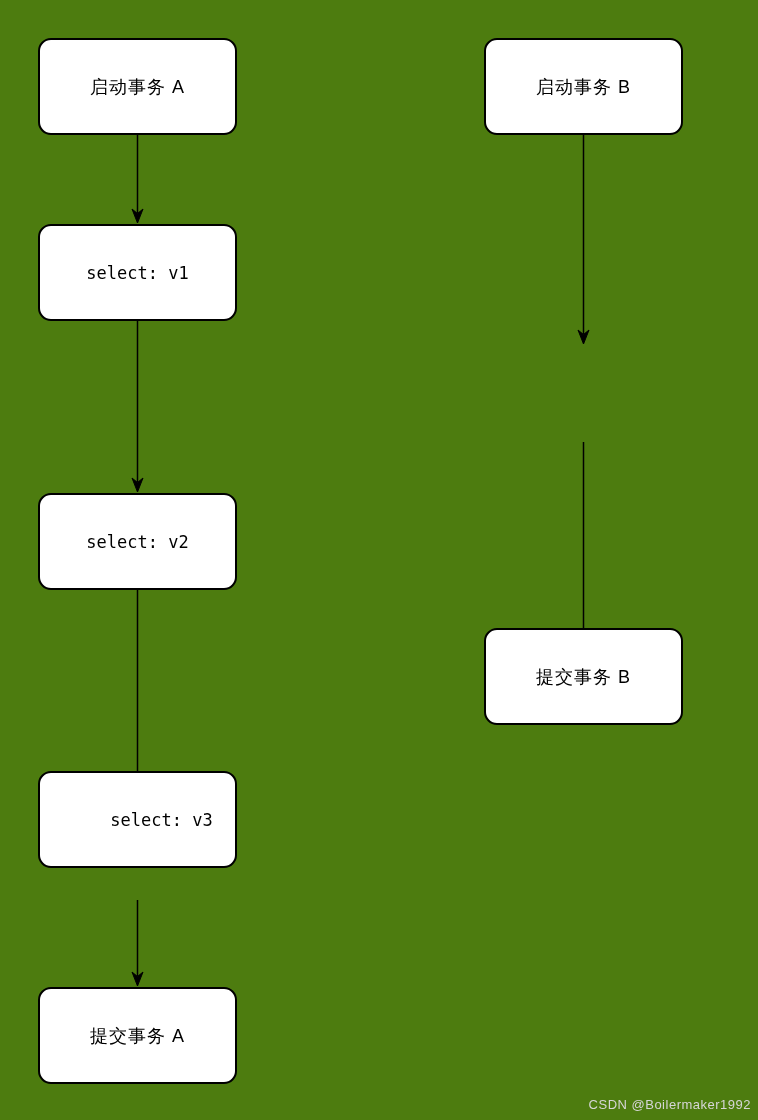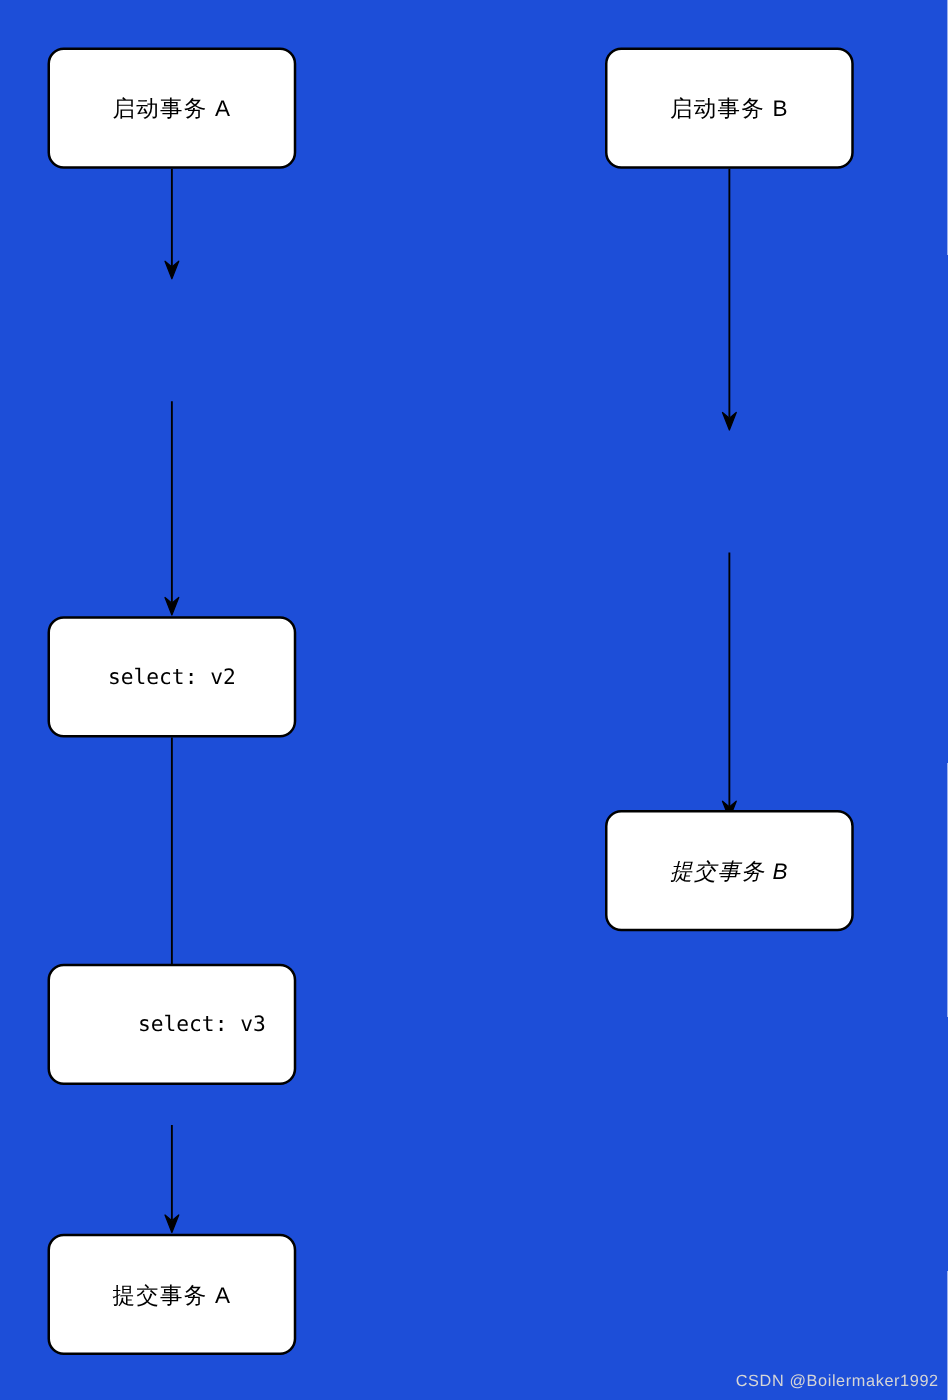--- a/index.html
+++ b/index.html
@@ -4,21 +4,21 @@
 <style>
   html, body {
     margin: 0;
     padding: 0;
     background: #ffffff;
   }
   .canvas {
     position: relative;
     width: 758px;
     height: 1120px;
-    background: #1d4ed8;
+    background: #4d7c0f;
     overflow: hidden;
     font-family: "Liberation Sans", sans-serif;
   }
   .node {
     position: absolute;
     width: 199px;
     height: 97px;
     box-sizing: border-box;
     background: #ffffff;
     border: 2px solid #000000;
@@ -40,21 +40,21 @@
   }
   .lane-a { left: 38px; }
   .lane-b { left: 484px; }
   .a1 { top: 38px; }
   .a2 { top: 224px; }
   .a3 { top: 493px; }
   .a4 { top: 771px; padding-left: 48px; }
   .a5 { top: 987px; }
   .b1 { top: 38px; text-align: right; }
   .b2 { top: 345px; }
-  .b3 { top: 648px; font-style: italic; }
+  .b3 { top: 628px; }
   .arrows-svg {
     position: absolute;
     left: 0;
     top: 0;
     pointer-events: none;
   }
   .arrows-svg line {
     stroke: #000000;
     stroke-width: 1.5;
   }
@@ -102,20 +102,21 @@
       <line x1="583.5" y1="135" x2="583.5" y2="334"></line>
       <path d="M583.5,344 L578,330 L583.5,334.5 L589,330 Z"></path>
     </g>
     <g>
       <line x1="583.5" y1="442" x2="583.5" y2="645"></line>
       <path d="M583.5,655 L578,641 L583.5,645.5 L589,641 Z"></path>
     </g>
   </svg>
 
   <div class="node cjk lane-a a1">启动事务 A</div>
+  <div class="node code lane-a a2">select: v1</div>
   <div class="node code lane-a a3">select: v2</div>
   <div class="node code lane-a a4">select: v3</div>
   <div class="node cjk lane-a a5">提交事务 A</div>
 
   <div class="node cjk lane-b b1">启动事务 B</div>
   <div class="node cjk lane-b b3">提交事务 B</div>
 
   <div class="watermark">CSDN @Boilermaker1992</div>
 
 </div>

